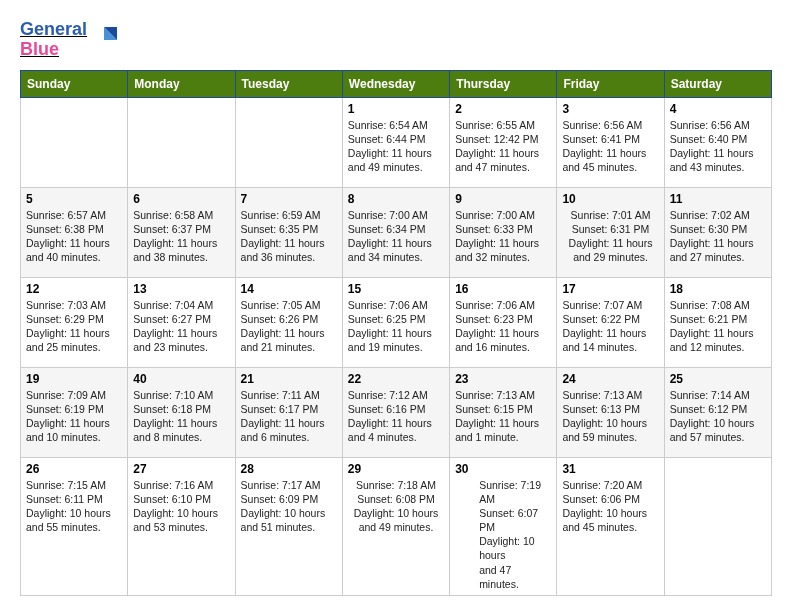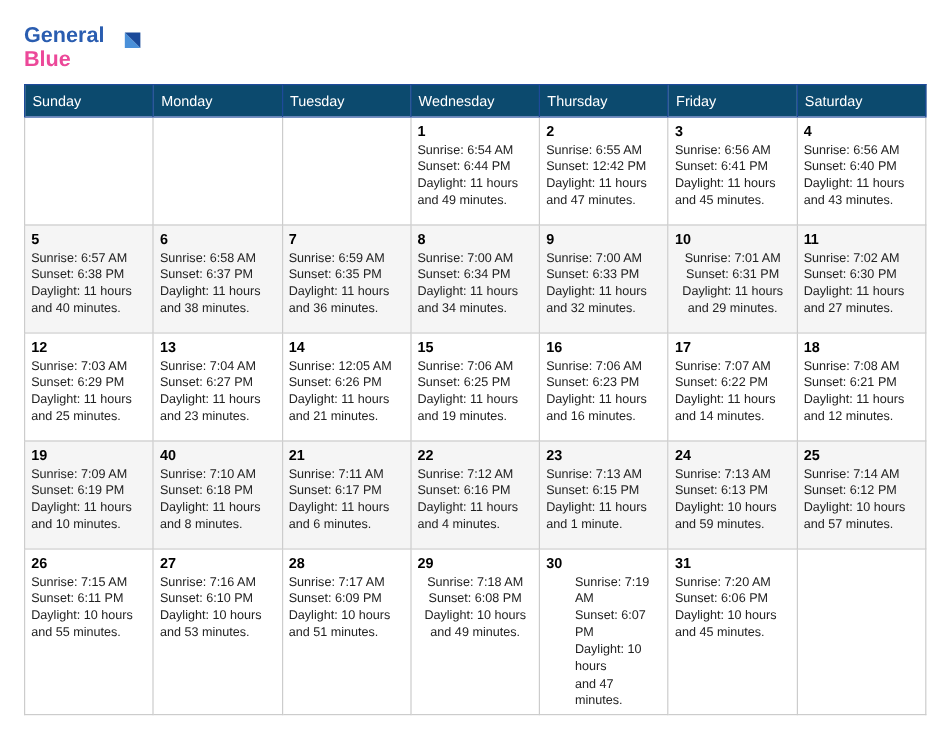--- a/index.html
+++ b/index.html
@@ -8,20 +8,21 @@
       background: #fff;
       width: 792px;
       min-height: 612px;
       padding: 20px;
     }
     .header {
       display: flex;
       justify-content: space-between;
       align-items: flex-start;
       margin-bottom: 10px;
+      text-decoration: underline;
     }
     .logo {
       display: flex;
       align-items: center;
     }
     .title-block {
       text-align: right;
     }
     .calendar-title {
       font-size: 32px;
@@ -31,26 +32,26 @@
     .calendar-subtitle {
       font-size: 15px;
       color: #444;
     }
     table {
       width: 100%;
       border-collapse: collapse;
       font-size: 11px;
     }
     thead tr th {
-      background-color: #0c4a6e;
+      background-color: #4d7c0f;
       color: #fff;
       text-align: left;
       padding: 6px 6px;
       font-size: 12px;
-      font-weight: normal;
+      font-weight: bold;
       border: 1px solid #1e4a9a;
     }
     tbody tr td {
       border: 1px solid #ccc;
       vertical-align: top;
       padding: 4px 5px;
       width: 107px;
       min-height: 80px;
       height: 90px;
     }
@@ -204,21 +205,21 @@
         </td>
         <td>
           <div class="day-number">13</div>
           <div class="day-detail" style="white-space: pre-line;">Sunrise: 7:04 AM
 Sunset: 6:27 PM
 Daylight: 11 hours
 and 23 minutes.</div>
         </td>
         <td>
           <div class="day-number">14</div>
-          <div class="day-detail" style="white-space: pre-line;">Sunrise: 12:05 AM
+          <div class="day-detail" style="white-space: pre-line;">Sunrise: 7:05 AM
 Sunset: 6:26 PM
 Daylight: 11 hours
 and 21 minutes.</div>
         </td>
         <td>
           <div class="day-number">15</div>
           <div class="day-detail" style="white-space: pre-line;">Sunrise: 7:06 AM
 Sunset: 6:25 PM
 Daylight: 11 hours
 and 19 minutes.</div>

